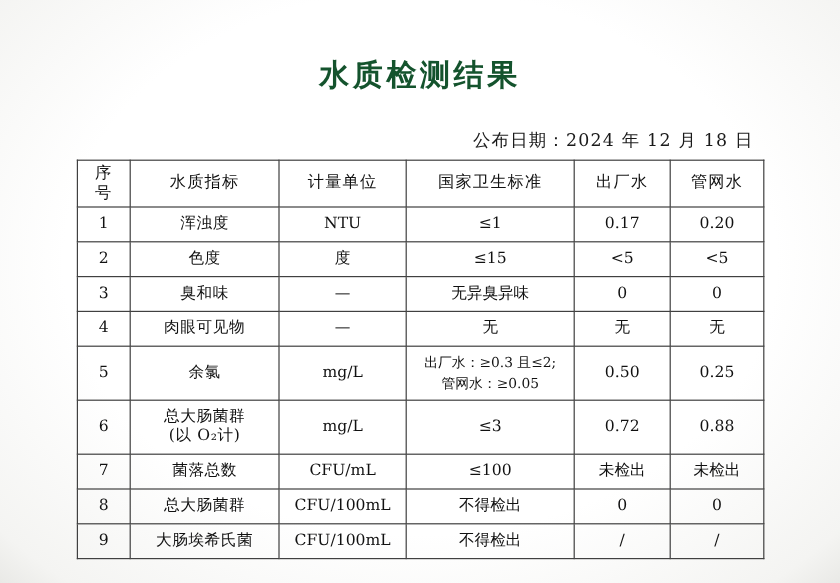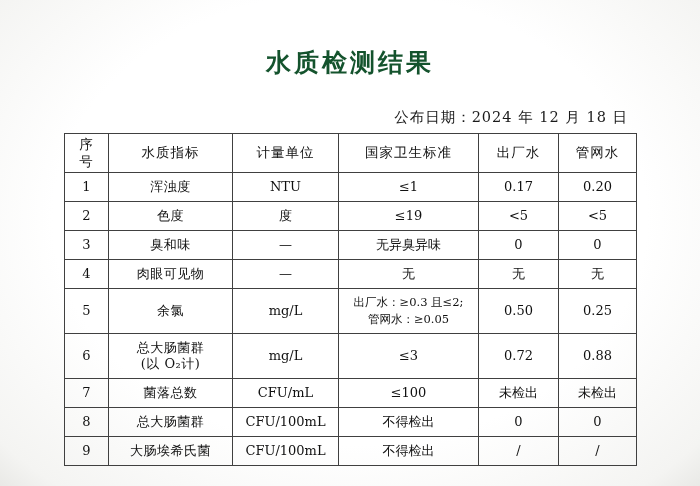--- a/index.html
+++ b/index.html
@@ -140,21 +140,21 @@
         <td>NTU</td>
         <td>≤1</td>
         <td>0.17</td>
         <td>0.20</td>
       </tr>
 
       <tr class="r-normal">
         <td>2</td>
         <td class="left-cell">色度</td>
         <td>度</td>
-        <td>≤19</td>
+        <td>≤15</td>
         <td>&lt;5</td>
         <td>&lt;5</td>
       </tr>
 
       <tr class="r-normal">
         <td>3</td>
         <td class="left-cell">臭和味</td>
         <td>—</td>
         <td>无异臭异味</td>
         <td>0</td>

